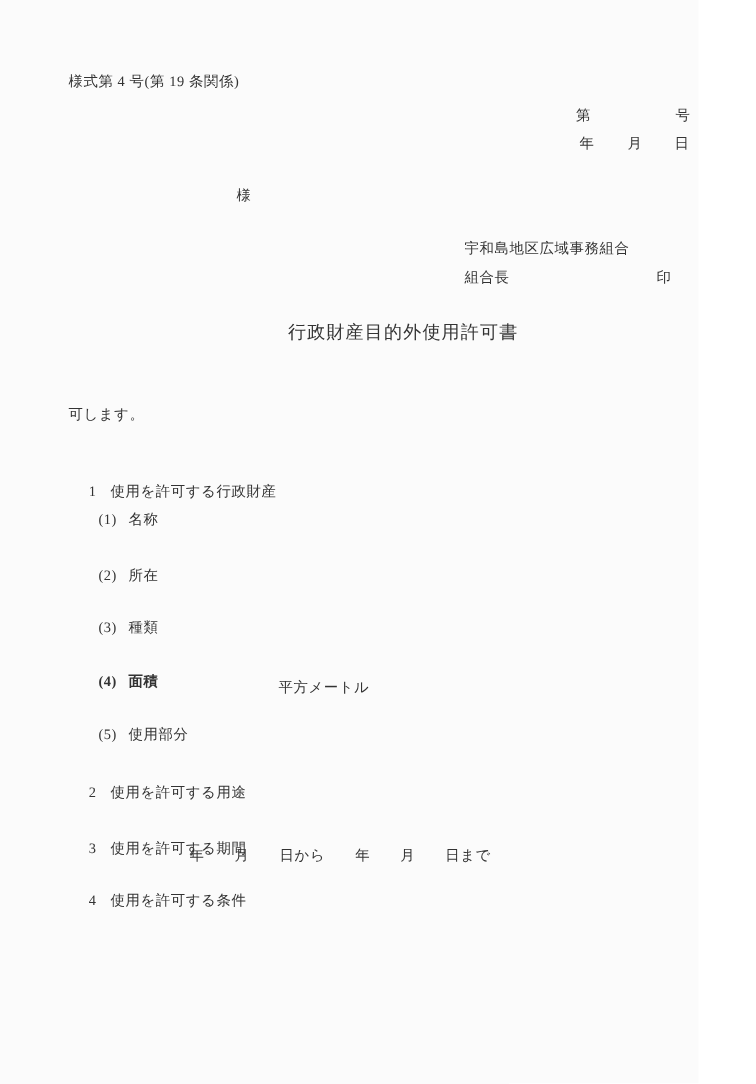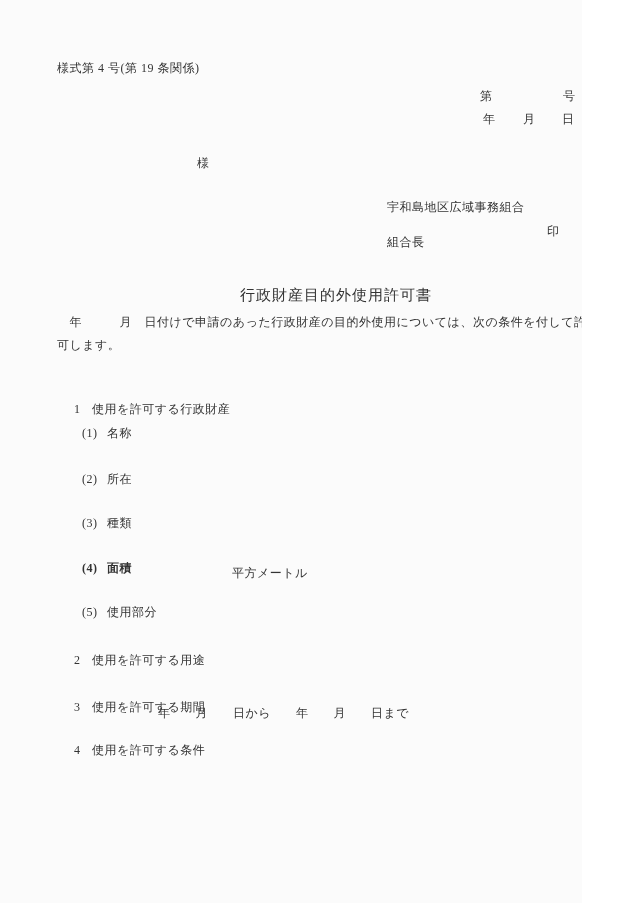--- a/index.html
+++ b/index.html
@@ -50,26 +50,25 @@
   <div class="line" style="left:480px; top:89px;">第</div>
   <div class="line" style="left:563px; top:89px;">号</div>
 
   <div class="line" style="left:483px; top:112px;">年</div>
   <div class="line" style="left:523px; top:112px;">月</div>
   <div class="line" style="left:562px; top:112px;">日</div>
 
   <div class="line" style="left:197px; top:156px;">様</div>
 
   <div class="line" style="left:387px; top:200px;">宇和島地区広域事務組合</div>
-  <div class="line" style="left:387px; top:224px;margin-top:11px;">組合長</div>
+  <div class="line" style="left:387px; top:224px;">組合長</div>
   <div class="line" style="left:547px; top:224px;">印</div>
 
-  <div class="doc-title" style="left:240px; top:286px;">行政財産目的外使用許可書</div>
+  <div class="doc-title" style="left:240px; top:269px;">行政財産目的外使用許可書</div>
 
-  <div class="line" style="left:57px; top:315px;">　年　　　月　日付けで申請のあった行政財産の目的外使用については、次の条件を付して許</div>
   <div class="line" style="left:57px; top:338px;">可します。</div>
 
   <div class="line" style="left:60px; top:387px;">
     <span class="sec-no">1</span><span>使用を許可する行政財産</span>
   </div>
 
   <div class="line" style="left:68px; top:411px;">
     <span class="sub-no">(1)</span><span>名称</span>
   </div>
 

